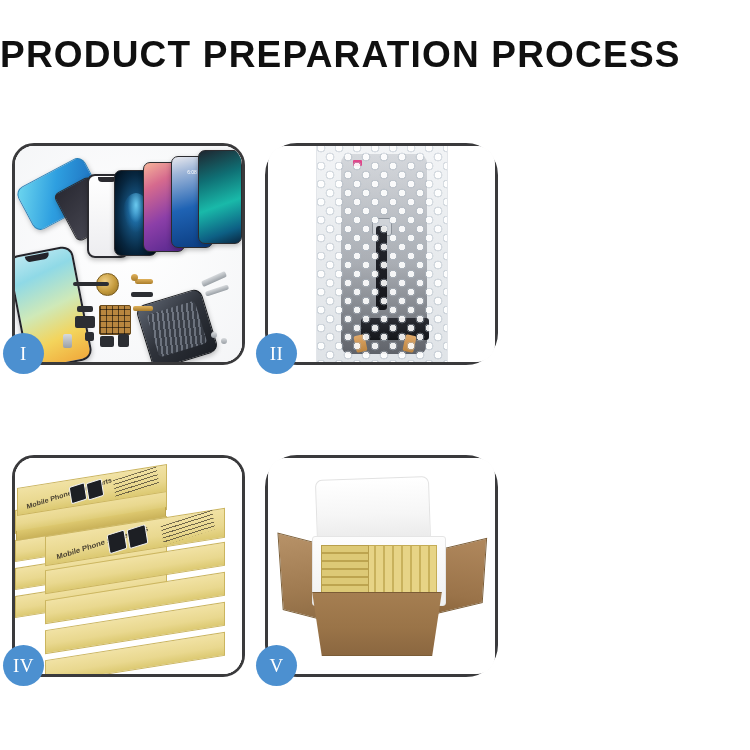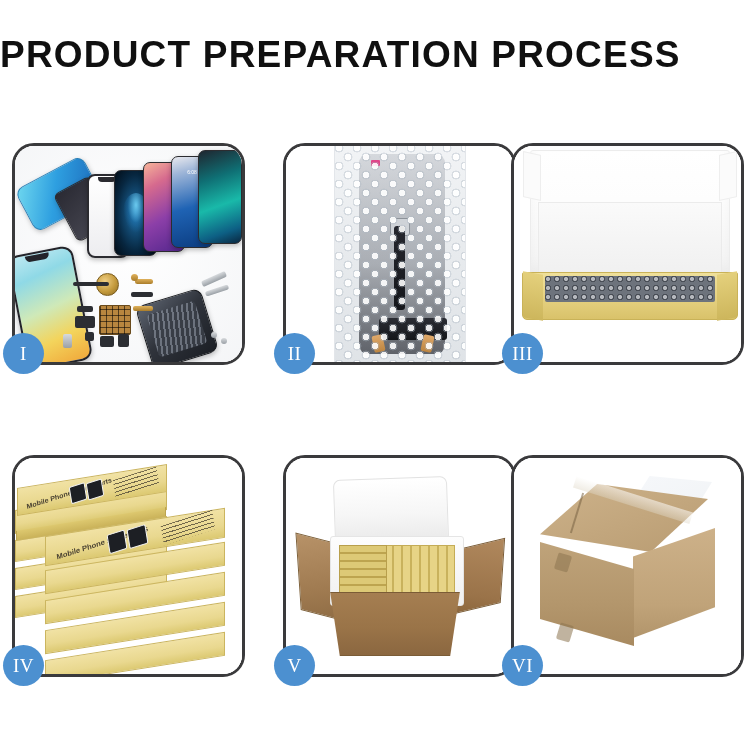--- a/index.html
+++ b/index.html
@@ -70,21 +70,21 @@
   .panel .media {
     position: absolute;
     inset: 0;
     border-radius: 19px;
     overflow: hidden;
     background: #fbfbfb;
   }
   .r1 { top: 0; }
   .r2 { top: 312px; }
   .c1 { left: 9px; }
-  .c2 { left: 280px; }
+  .c2 { left: 262px; border-radius: 32px; }
   .c3 { left: 508px; }
 
   .badge {
     position: absolute;
     left: -12px;
     bottom: -12px;
     width: 41px;
     height: 41px;
     border-radius: 50%;
     background: #4c90d0;
@@ -456,34 +456,20 @@
               <div class="tape-tan" style="right:12px;bottom:2px;transform:rotate(12deg);"></div>
             </div>
             <div class="pink-dot"></div>
             <div class="bubbles"></div>
           </div>
         </div>
       </div>
       <div class="badge">II</div>
     </div>
 
-    <div class="panel r1 c3">
-      <div class="media">
-        <div class="scene3">
-          <div class="lid3"></div>
-          <div class="foam3"></div>
-          <div class="tray3">
-            <div class="lipL"></div>
-            <div class="lipR"></div>
-            <div class="inner"></div>
-          </div>
-        </div>
-      </div>
-      <div class="badge">III</div>
-    </div>
 
     <div class="panel r2 c1">
       <div class="media">
         <div class="scene4">
           <div class="stackwrap">
 
             <div class="sbox" style="left:0px;top:40px;width:150px;height:22px;transform:skewY(-9deg);">
               <div class="side"></div>
             </div>
             <div class="sbox" style="left:0px;top:70px;width:150px;height:20px;transform:skewY(-9deg);"></div>
@@ -522,30 +508,15 @@
           <div class="foamBox5">
             <div class="ybricks"></div>
             <div class="ybricks2"></div>
           </div>
           <div class="cartonBody5"></div>
         </div>
       </div>
       <div class="badge">V</div>
     </div>
 
-    <div class="panel r2 c3">
-      <div class="media">
-        <div class="scene6">
-          <div class="glass6"></div>
-          <div class="box6top"></div>
-          <div class="box6side"></div>
-          <div class="box6front"></div>
-          <div class="tape6"></div>
-          <div class="seam6"></div>
-          <div class="nick6" style="left:42px;top:96px;transform:rotate(17deg);"></div>
-          <div class="nick6" style="left:44px;top:166px;transform:rotate(17deg);"></div>
-        </div>
-      </div>
-      <div class="badge">VI</div>
-    </div>
 
   </div>
 </div>
 
 </body></html>

